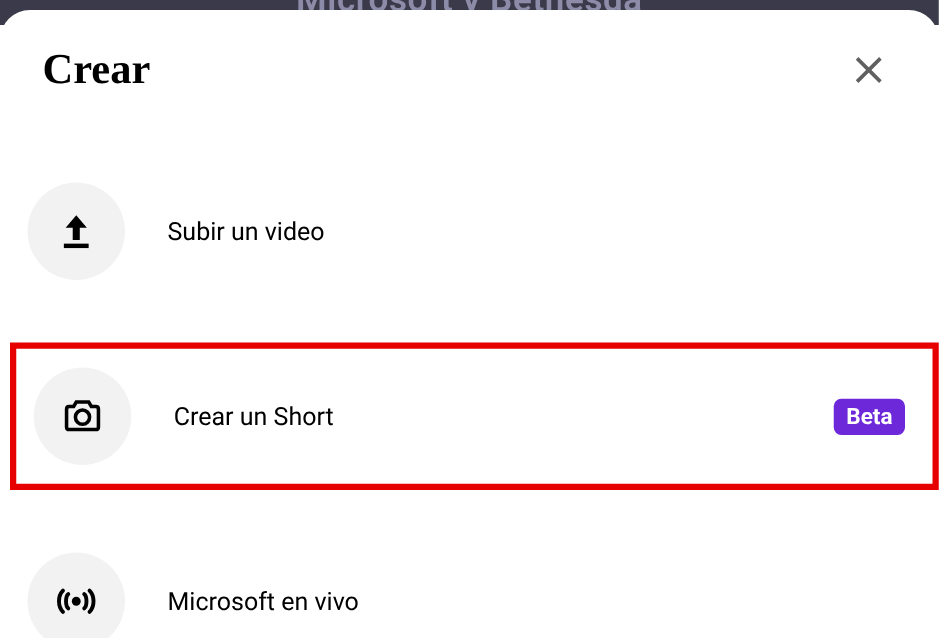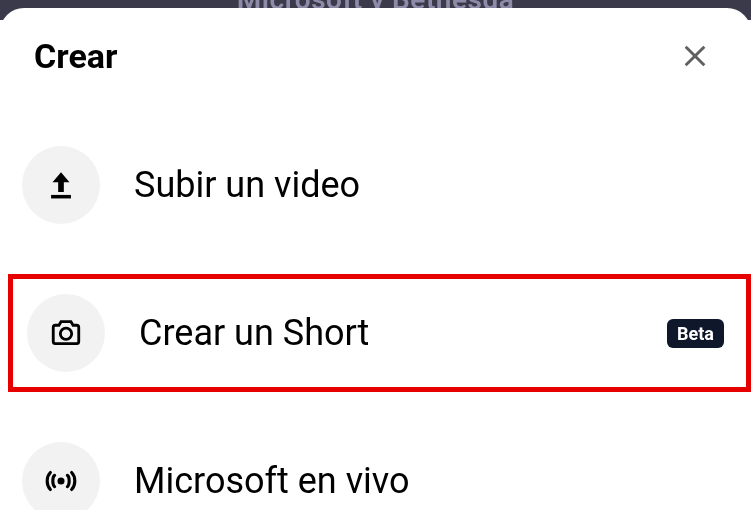--- a/index.html
+++ b/index.html
@@ -42,20 +42,21 @@
     .header {
       display: flex;
       justify-content: space-between;
       align-items: center;
       padding: 26px 34px 8px 34px;
     }
     .title {
       font-size: 34px;
       font-weight: 700;
       color: #000;
+      font-family: Liberation Serif, serif;
     }
     .close-btn {
       width: 44px;
       height: 44px;
       display: flex;
       align-items: center;
       justify-content: center;
       cursor: pointer;
       color: #606060;
     }
@@ -88,27 +89,27 @@
       display: flex;
       align-items: center;
       justify-content: center;
       flex-shrink: 0;
     }
     .icon-circle svg {
       width: 34px;
       height: 34px;
     }
     .option-label {
-      font-size: 36px;
+      font-size: 20px;
       color: #000;
       margin-left: 34px;
       flex: 1;
     }
     .badge {
-      background: #0f172a;
+      background: #6d28d9;
       color: #fff;
       font-size: 18px;
       font-weight: 700;
       padding: 4px 10px;
       border-radius: 6px;
       margin-right: 8px;
     }
   </style>
 </head>
 <body>

